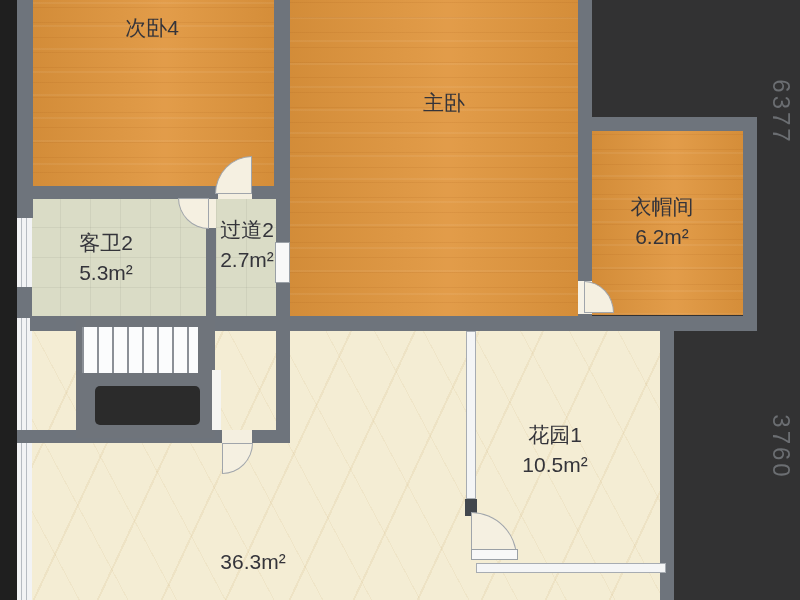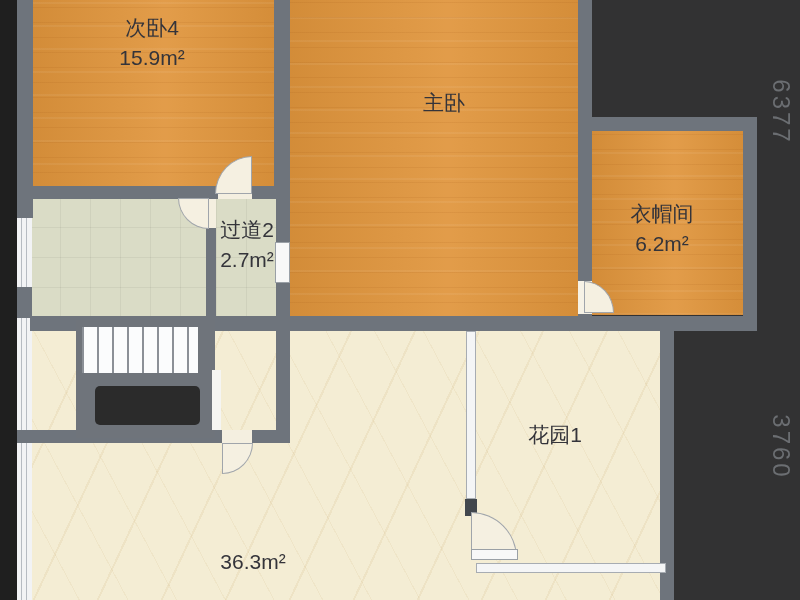--- a/index.html
+++ b/index.html
@@ -77,21 +77,21 @@
   .door-vest{left:222px;top:443px;width:31px;height:31px;border-bottom-right-radius:100%;}
 
   .room-label{transform:translateX(-50%);text-align:center;color:#34343a;
     font-size:21px;line-height:30px;font-weight:500;white-space:nowrap;}
   .dim{color:#6b6e72;font-size:24px;font-weight:400;letter-spacing:3px;white-space:nowrap;
     transform:translate(-50%,-50%) rotate(90deg);}
   .dim-top{left:781px;top:112px;}
   .dim-bottom{left:781px;top:447px;}
   .lbl-bed4{left:152px;top:13px;}
   .lbl-master{left:444px;top:88px;}
-  .lbl-cloak{left:662px;top:199px;}
+  .lbl-cloak{left:662px;top:192px;}
   .lbl-bath{left:106px;top:228px;}
   .lbl-hall{left:247px;top:215px;}
   .lbl-garden1{left:555px;top:420px;}
   .lbl-garden{left:253px;top:547px;}
 </style>
 </head>
 <body>
 
 <div id="stage">
 
@@ -137,35 +137,39 @@
   <div class="abs leaf leaf-garden"></div>
 
   <div class="abs door door-bed4"></div>
   <div class="abs door door-bath"></div>
   <div class="abs door door-cloak"></div>
   <div class="abs door door-vest"></div>
   <div class="abs leaf leaf-hall"></div>
 
   <div class="abs room-label lbl-bed4">
     <div>次卧4</div>
-    <div>15.9m²</div>
   </div>
   <div class="abs room-label lbl-master">
     <div>主卧</div>
   </div>
   <div class="abs room-label lbl-cloak">
     <div>衣帽间</div>
     <div>6.2m²</div>
   </div>
+  <div class="abs room-label lbl-bath">
+    <div>客卫2</div>
+    <div>5.3m²</div>
+  </div>
   <div class="abs room-label lbl-hall">
     <div>过道2</div>
     <div>2.7m²</div>
   </div>
   <div class="abs room-label lbl-garden1">
     <div>花园1</div>
+    <div>10.5m²</div>
   </div>
   <div class="abs room-label lbl-garden">
     <div>36.3m²</div>
   </div>
 
   <div class="abs dim dim-top">6377</div>
   <div class="abs dim dim-bottom">3760</div>
 
 </div>
 

